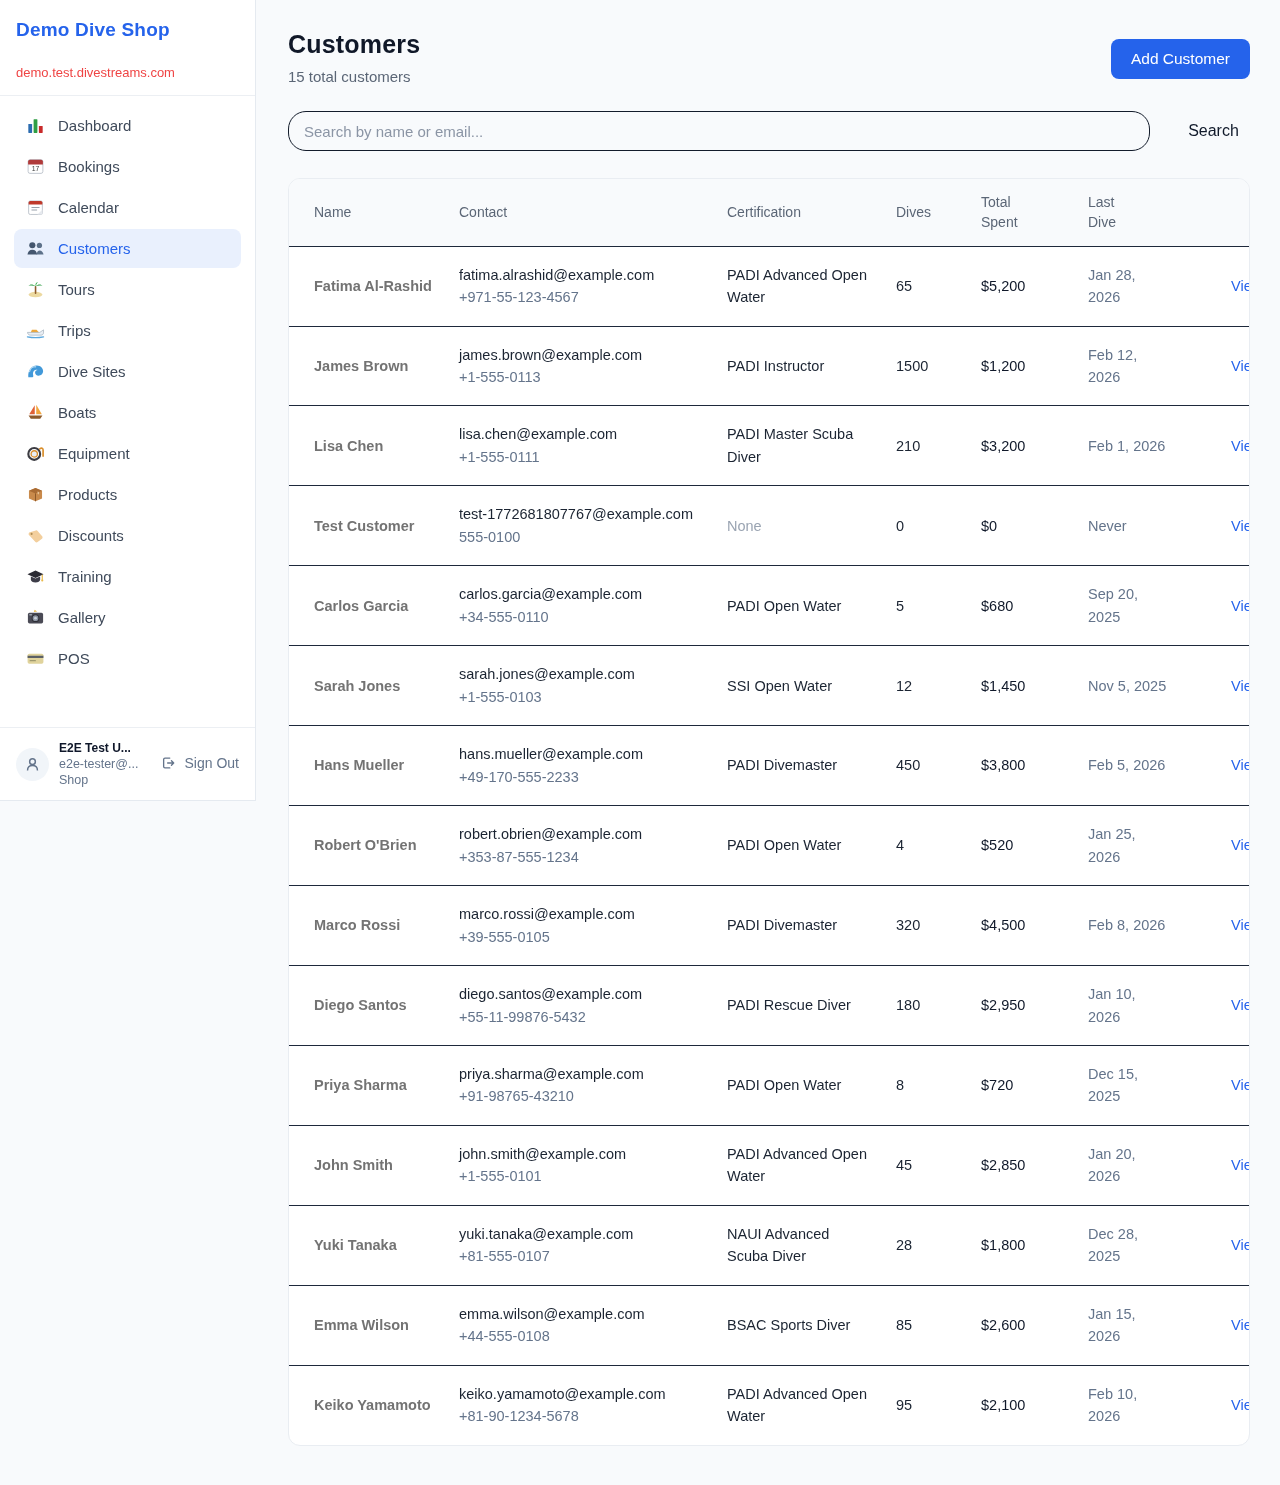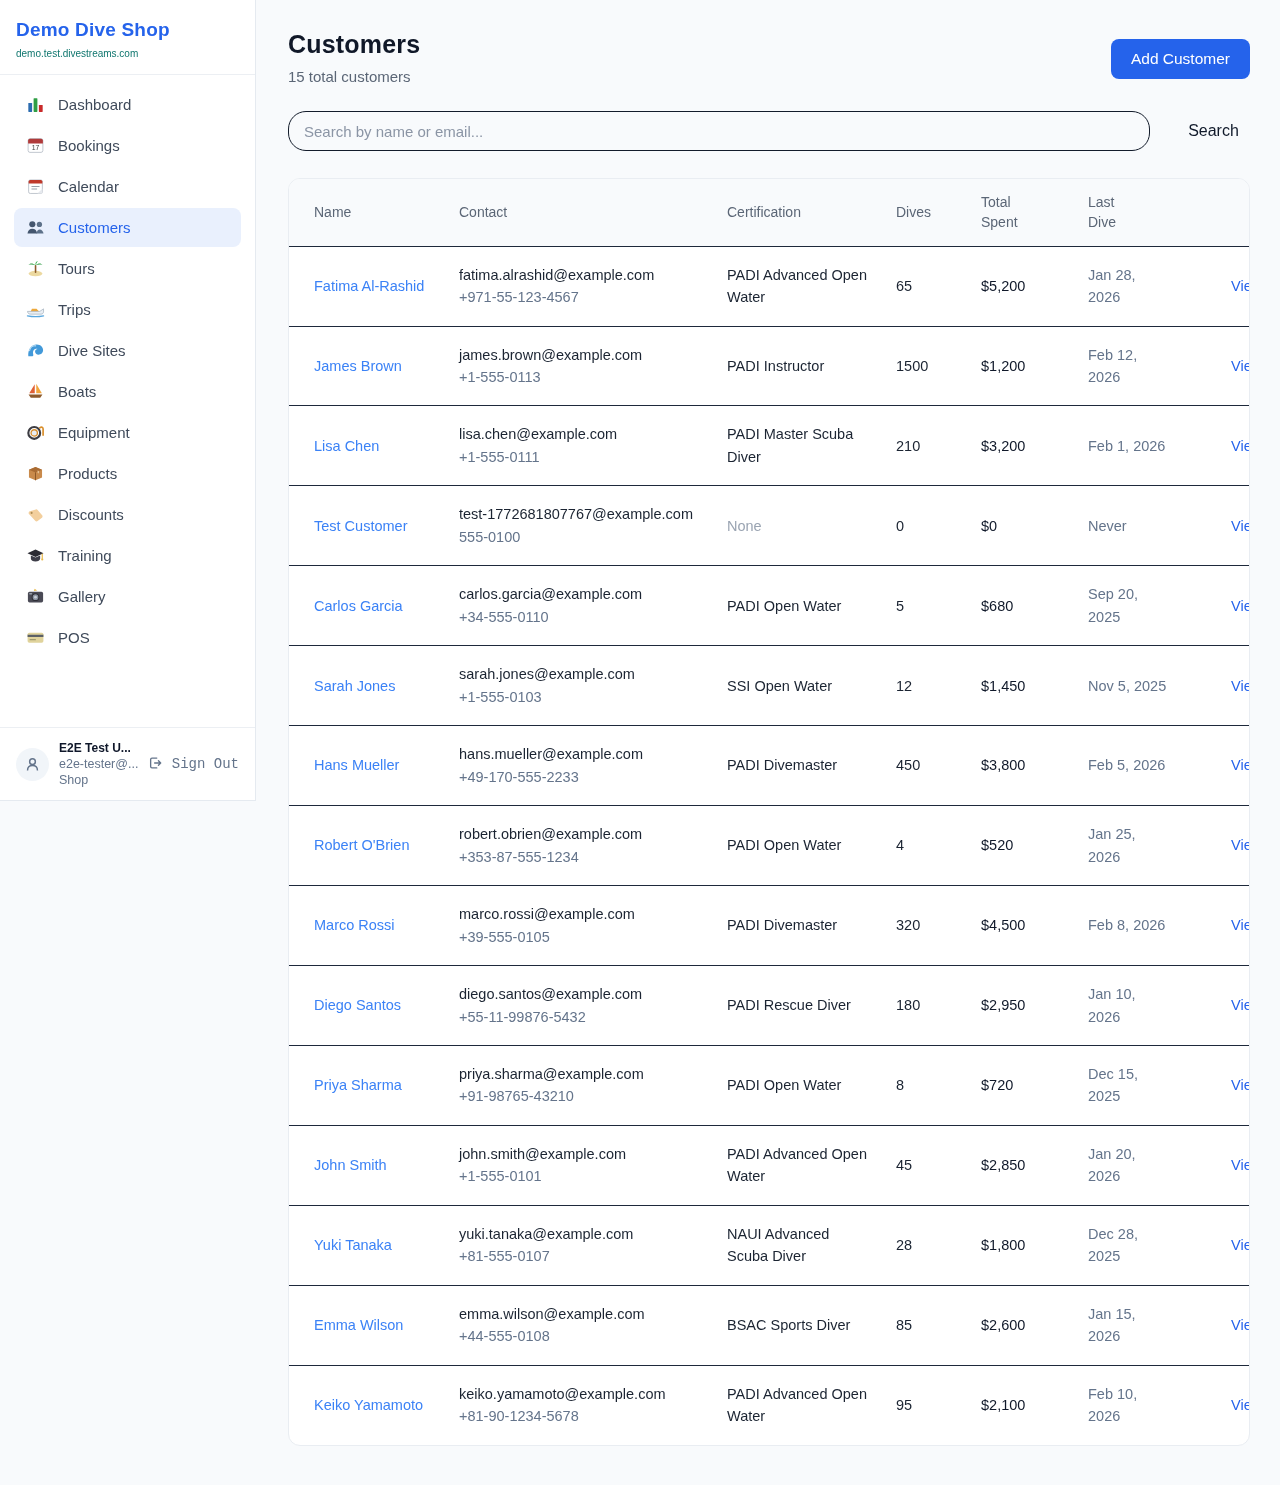--- a/index.html
+++ b/index.html
@@ -16,21 +16,21 @@
   .sidebar {
     position: absolute; left: 0; top: 0;
     width: 256px; height: 801px;
     background: #ffffff;
     border-right: 1px solid #e5eaf0;
     border-bottom: 1px solid #e5eaf0;
     display: flex; flex-direction: column;
   }
   .sidebar-header { padding: 19px 16px 15px; border-bottom: 1px solid #eceff3; }
   .shop-name { color: #2563eb; font-size: 19px; font-weight: bold; letter-spacing: .2px; }
-  .shop-domain { color: #0f766e; font-size: 10px; margin-top: 7px; }
+  .shop-domain { color: #ef4444; font-size: 13px; margin-top: 24px; }
   .nav { padding: 10px 8px 0; flex: 1; }
   .nav-item {
     display: flex; align-items: center; gap: 13px;
     padding: 10px 12px; margin: 0 6px 2px;
     border-radius: 8px; font-size: 15px; color: #3f4a5a;
     cursor: pointer; line-height: 1.2;
   }
   .nav-item.active { background: #e9f0fd; color: #2563eb; }
   .nav-icon { width: 19px; height: 19px; flex: 0 0 19px; display: inline-flex; }
   .nav-icon svg { width: 19px; height: 19px; }
@@ -43,23 +43,23 @@
   .avatar {
     width: 33px; height: 33px; border-radius: 50%;
     background: #f1f5f9; flex: 0 0 33px;
     display: flex; align-items: center; justify-content: center;
   }
   .avatar svg { width: 19px; height: 19px; }
   .user-info { flex: 1; min-width: 0; }
   .user-name { font-size: 12px; font-weight: bold; color: #0f172a; white-space: nowrap; }
   .user-email, .user-role { font-size: 12.5px; color: #64748b; margin-top: 2px; white-space: nowrap; }
   .signout {
-    display: flex; align-items: center; gap: 6px;
+    display: flex; align-items: flex-start; gap: 6px;
     color: #64748b; font-size: 14px; background: none; border: none;
-    font-family: Liberation Mono, monospace; cursor: pointer; white-space: nowrap;
+    font-family: Liberation Sans, sans-serif; cursor: pointer; white-space: nowrap;
   }
   .signout svg { width: 16px; height: 16px; }
 
   
   .main { margin-left: 256px; padding: 30px 30px 30px 32px; }
   .header-row { display: flex; align-items: flex-start; justify-content: space-between; }
   .page-title { font-size: 25px; font-weight: bold; color: #101828; letter-spacing: .2px; }
   .page-subtitle { font-size: 15px; color: #5b6676; margin-top: 9px; }
   .add-btn {
     background: #2563eb; color: #fff; border: none; border-radius: 8px;
@@ -95,21 +95,21 @@
     border-bottom: 1px solid #1e293b;
   }
   thead th:first-child, tbody td:first-child { padding-left: 25px; }
   th.narrow .th-inner { width: 50px; }
   tbody td {
     padding: 17px 12px; vertical-align: middle;
     font-size: 14.5px; line-height: 1.55;
     border-bottom: 1px solid #1e293b;
   }
   tbody tr:last-child td { border-bottom: none; }
-  .name-link { color: #3b82f6; text-decoration: none; font-weight: 400; cursor: pointer; }
+  .name-link { color: #737373; text-decoration: none; font-weight: 700; cursor: pointer; }
   .cell-email { color: #1b2432; word-wrap: break-word; }
   .cell-phone { color: #64748b; }
   .cell-cert { color: #1b2432; }
   .cell-cert.muted { color: #9aa4b2; }
   .cell-dives { color: #1b2432; }
   .cell-spent { color: #10192a; font-weight: 500; }
   .cell-last { color: #64748b; }
   .view-link { color: #2563eb; text-decoration: none; font-weight: 500; cursor: pointer; margin-left: 39px; }
 </style>
 </head>

